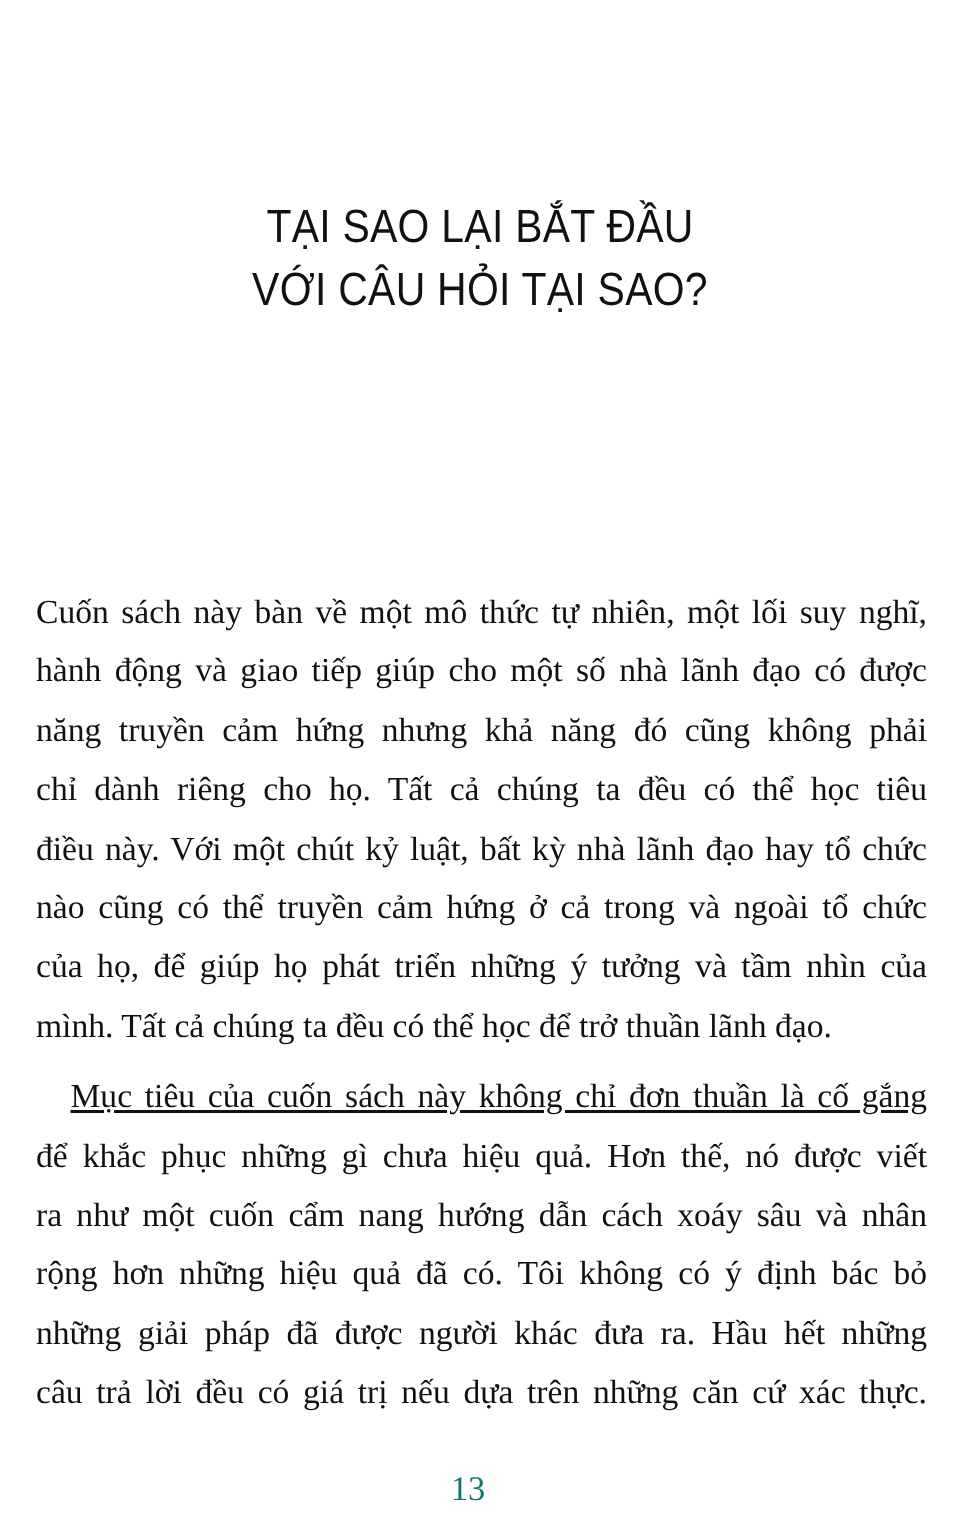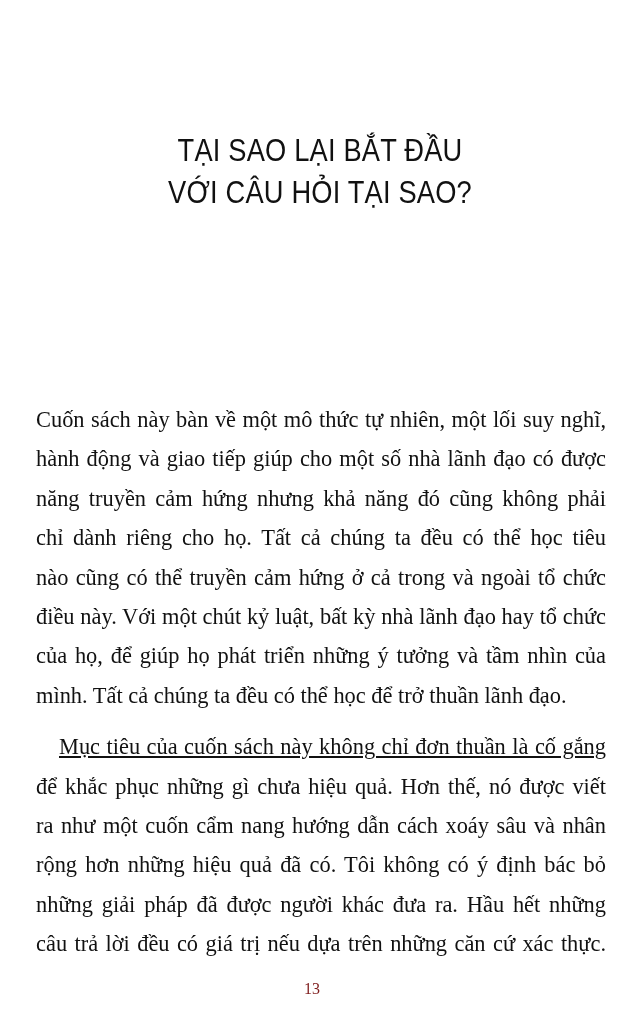--- a/index.html
+++ b/index.html
@@ -36,21 +36,21 @@
     position: absolute;
     top: 388px;
     left: 24px;
     width: 594px;
     font-family: "Liberation Serif", "DejaVu Serif", serif;
     font-size: 22.4px;
     line-height: 39.4px;
     color: #111111;
   }
   .paragraph {
-    margin: 12px;
+    margin: 0;
     text-align: justify;
     text-align-last: justify;
   }
   .paragraph .line {
     display: block;
     white-space: nowrap;
     text-align: justify;
     text-align-last: justify;
   }
   .paragraph-2 {
@@ -63,40 +63,40 @@
   .last-line-left {
     text-align-last: left !important;
   }
   .page-number {
     position: absolute;
     top: 980px;
     left: 0;
     width: 624px;
     text-align: center;
     font-family: "Liberation Serif", "DejaVu Serif", serif;
-    font-size: 16px;
-    color: #7f1d1d;
+    font-size: 23px;
+    color: #0f766e;
   }
 </style>
 </head>
 <body>
 
 <div class="title-block">
   <span class="title-line">TẠI SAO LẠI BẮT ĐẦU</span>
   <span class="title-line">VỚI CÂU HỎI TẠI SAO?</span>
 </div>
 
 <div class="body-text">
   <p class="paragraph">
     <span class="line">Cuốn sách này bàn về một mô thức tự nhiên, một lối suy nghĩ,</span>
     <span class="line">hành động và giao tiếp giúp cho một số nhà lãnh đạo có được</span>
     <span class="line">năng truyền cảm hứng nhưng khả năng đó cũng không phải</span>
     <span class="line">chỉ dành riêng cho họ. Tất cả chúng ta đều có thể học tiêu</span>
+    <span class="line">điều này. Với một chút kỷ luật, bất kỳ nhà lãnh đạo hay tổ chức</span>
     <span class="line">nào cũng có thể truyền cảm hứng ở cả trong và ngoài tổ chức</span>
-    <span class="line">điều này. Với một chút kỷ luật, bất kỳ nhà lãnh đạo hay tổ chức</span>
     <span class="line">của họ, để giúp họ phát triển những ý tưởng và tầm nhìn của</span>
     <span class="line last-line-left">mình. Tất cả chúng ta đều có thể học để trở thuần lãnh đạo.</span>
   </p>
   <p class="paragraph paragraph-2">
     <span class="line indent">Mục tiêu của cuốn sách này không chỉ đơn thuần là cố gắng</span>
     <span class="line">để khắc phục những gì chưa hiệu quả. Hơn thế, nó được viết</span>
     <span class="line">ra như một cuốn cẩm nang hướng dẫn cách xoáy sâu và nhân</span>
     <span class="line">rộng hơn những hiệu quả đã có. Tôi không có ý định bác bỏ</span>
     <span class="line">những giải pháp đã được người khác đưa ra. Hầu hết những</span>
     <span class="line">câu trả lời đều có giá trị nếu dựa trên những căn cứ xác thực.</span>

